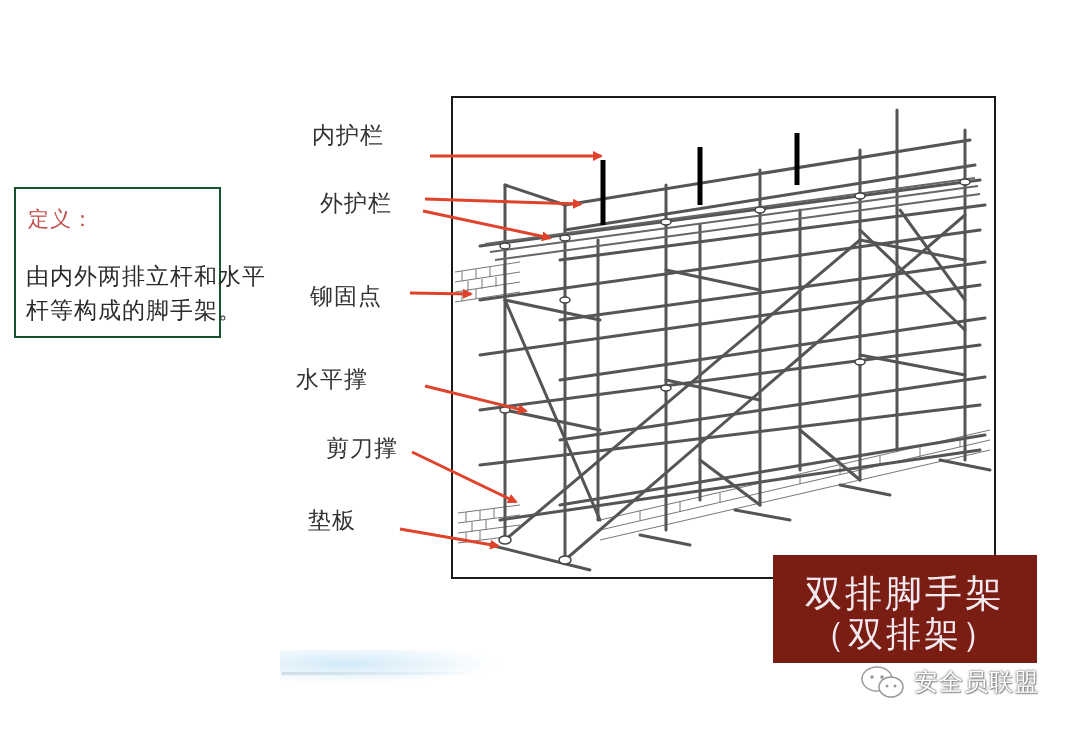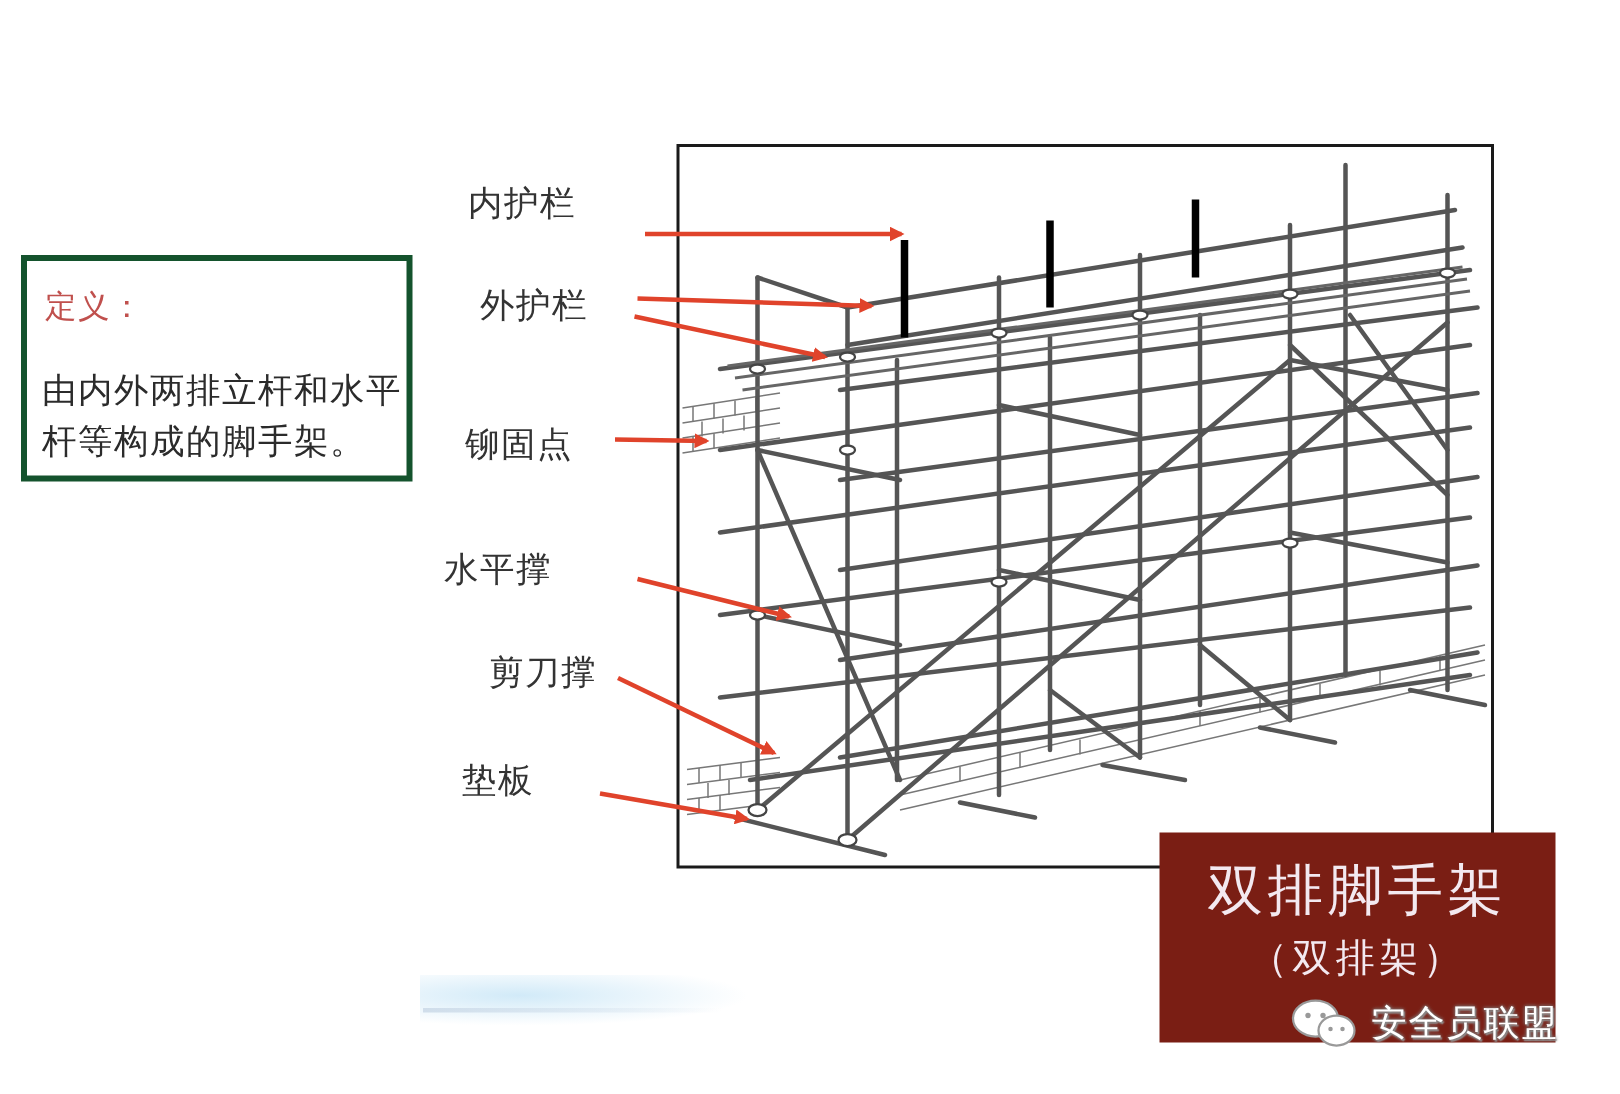--- a/index.html
+++ b/index.html
@@ -2,45 +2,45 @@
 <html><head>
 <meta charset="utf-8">
 <style>
   html, body { margin:0; padding:0; }
   body {
     width:1080px; height:729px; position:relative; overflow:hidden;
     background:#ffffff;
     font-family:"DejaVu Sans", "Liberation Sans", sans-serif;
   }
   .def-box {
-    position:absolute; left:14px; top:170px; width:261px; height:151px;
-    border:4px solid #14532d; box-sizing:border-box; background:#fff;
+    position:absolute; left:14px; top:187px; width:207px; height:151px;
+    border:2px solid #14532d; box-sizing:border-box; background:#fff;
   }
   .def-title {
     position:absolute; left:12px; top:16px; font-size:21px; color:#c0504d;
     letter-spacing:1px;
   }
   .def-body {
     position:absolute; left:10px; top:70px; width:248px; font-size:23px; line-height:34px;
     color:#2b2b2b; letter-spacing:1px;
   }
   .frame {
     position:absolute; left:451px; top:96px; width:545px; height:483px;
     border:2px solid #1a1a1a; box-sizing:border-box; background:#fff;
   }
   svg.art { position:absolute; left:0; top:0; }
   .label {
     position:absolute; font-size:23px; color:#333333; white-space:nowrap; letter-spacing:1px;
   }
   .title-box {
-    position:absolute; left:773px; top:555px; width:264px; height:140px;
+    position:absolute; left:773px; top:555px; width:264px; height:108px;
     background:#7a1e14; color:#f3e9f0; text-align:center;
   }
   .title-line1 { position:absolute; left:0; right:0; top:14px; font-size:37px; letter-spacing:3px; }
-  .title-line2 { position:absolute; left:0; right:0; top:66px; font-size:26px; letter-spacing:3px; }
+  .title-line2 { position:absolute; left:0; right:0; top:56px; font-size:35px; letter-spacing:3px; }
   .watermark {
     position:absolute; left:860px; top:665px; height:34px; display:flex; align-items:center;
     color:#ffffff; font-size:24px; letter-spacing:1px;
     text-shadow:0 0 2px #777, 0 0 3px #888, 1px 1px 1px #999;
   }
   .wm-icon { width:46px; height:34px; margin-right:8px; }
   .smudge {
     position:absolute; left:280px; top:650px; width:220px; height:34px;
     background:radial-gradient(ellipse at 30% 40%, rgba(190,225,245,0.7), rgba(255,255,255,0) 70%);
   }

